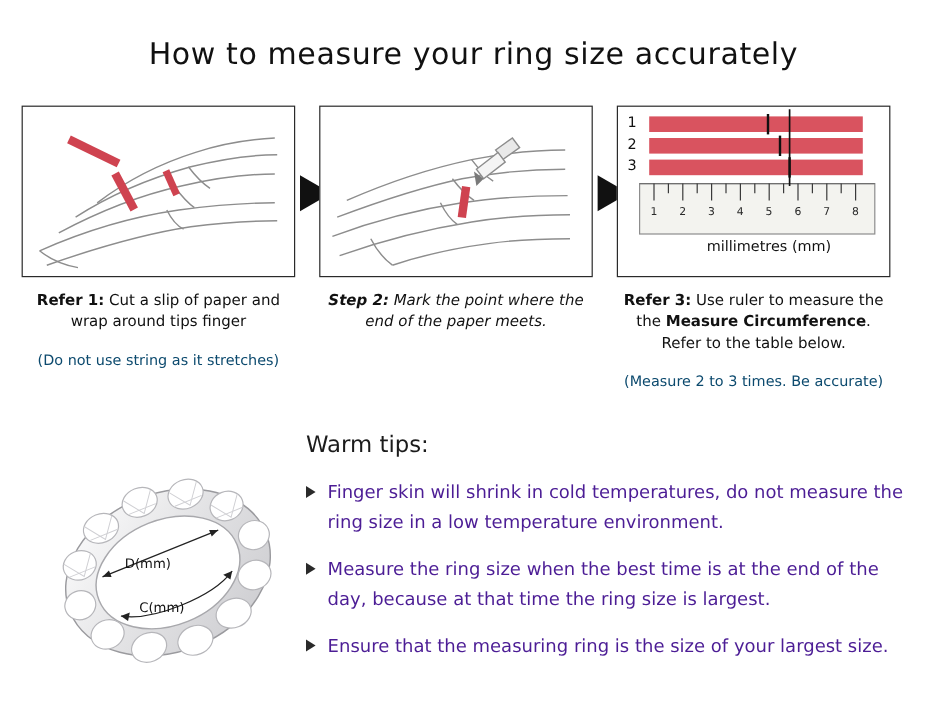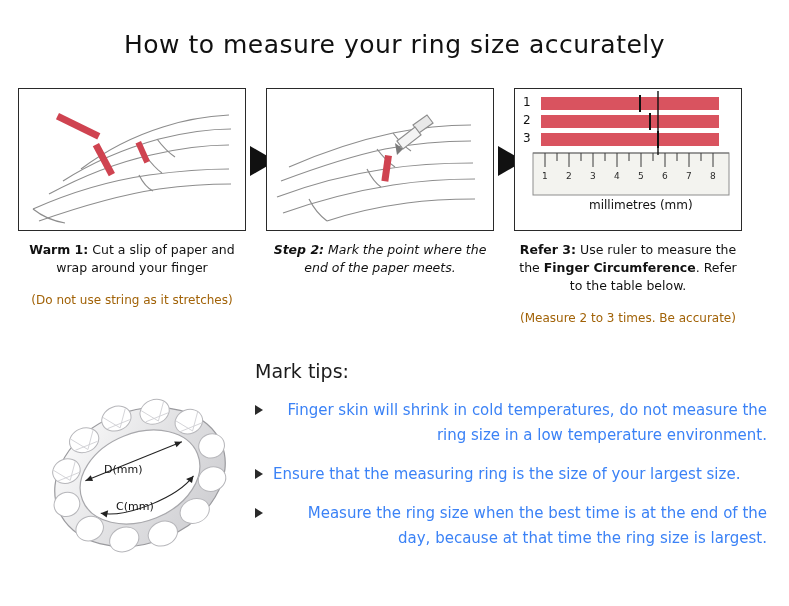--- a/index.html
+++ b/index.html
@@ -79,21 +79,21 @@
     line-height: 18px;
     text-align: center;
     color: #111;
   }
   .caption b { font-weight: bold; }
 
   .note {
     margin-top: 16px;
     font-size: 12px;
     text-align: center;
-    color: #a16207;
+    color: #0c4a6e;
   }
 
   
   .sketch { display: block; }
 
   
   .bar-label {
     position: absolute;
     left: 8px;
     font-size: 12px;
@@ -124,22 +124,21 @@
     height: 0;
     border-top: 5px solid transparent;
     border-bottom: 5px solid transparent;
     border-left: 8px solid #2a2a2a;
     margin-top: 7px;
     margin-right: 10px;
   }
   .tip-text {
     font-size: 15px;
     line-height: 25px;
-    color: #3b82f6;
-    text-align: right;
+    color: #4c1d95;
   }
 
   
   .ring-wrap {
     position: absolute;
     left: 28px;
     top: 372px;
     width: 225px;
     height: 215px;
   }
@@ -168,22 +167,22 @@
             <path d="M138 50 C 144 58, 150 64, 156 68"></path>
           </g>
           <g fill="#cf4350">
             <rect x="40" y="24" width="46" height="7" transform="rotate(26 40 24)"></rect>
             <rect x="80" y="54" width="34" height="7" transform="rotate(62 80 54)"></rect>
             <rect x="122" y="52" width="22" height="6" transform="rotate(66 122 52)"></rect>
           </g>
         </svg>
       </div>
       <div class="caption">
-        <b>Warm 1:</b>
-        <span>Cut a slip of paper and wrap around your finger</span>
+        <b>Refer 1:</b>
+        <span>Cut a slip of paper and wrap around tips finger</span>
       </div>
       <div class="note">(Do not use string as it stretches)</div>
     </div>
 
     <div class="arrow a1"></div>
 
     <div class="step step2">
       <div class="panel">
         <svg class="sketch" width="226" height="141" viewBox="0 0 226 141">
           <g fill="none" stroke="#8d8d8d" stroke-width="1.2">
@@ -259,21 +258,21 @@
 
           <line x1="143" y1="2" x2="143" y2="66" stroke="#111" stroke-width="1.4"></line>
           <text x="74" y="120" fill="#111" font-family="DejaVu Sans" font-size="12">millimetres (mm)</text>
         </svg>
         <div class="bar-label" style="top:6px">1</div>
         <div class="bar-label" style="top:24px">2</div>
         <div class="bar-label" style="top:42px">3</div>
       </div>
       <div class="caption">
         <b>Refer 3:</b>
-        <span>Use ruler to measure the the </span><b>Finger Circumference</b><span>. Refer to the table below.</span>
+        <span>Use ruler to measure the the </span><b>Measure Circumference</b><span>. Refer to the table below.</span>
       </div>
       <div class="note">(Measure 2 to 3 times. Be accurate)</div>
     </div>
   </div>
 
   <div class="ring-wrap">
     <svg width="225" height="215" viewBox="0 0 225 215">
       <defs>
         <linearGradient id="band" x1="0" y1="0" x2="1" y2="1">
           <stop offset="0" stop-color="#ffffff"></stop>
@@ -312,29 +311,29 @@
         <path d="M62 124 C 85 138, 139 138, 162 124" stroke="#222" stroke-width="1" fill="none"></path>
         <path d="M62 124 l8 0 l-4 6 z" fill="#222"></path>
         <path d="M162 124 l-8 0 l4 6 z" fill="#222"></path>
       </g>
       <text x="76" y="101" fill="#111" font-family="DejaVu Sans" font-size="11">D(mm)</text>
       <text x="88" y="138" fill="#111" font-family="DejaVu Sans" font-size="11">C(mm)</text>
     </svg>
   </div>
 
   <div class="tips">
-    <div class="tips-title">Mark tips:</div>
+    <div class="tips-title">Warm tips:</div>
 
     <div class="tip">
       <span class="tri"></span>
       <span class="tip-text">Finger skin will shrink in cold temperatures, do not measure the ring size in a low temperature environment.</span>
     </div>
     <div class="tip">
       <span class="tri"></span>
-      <span class="tip-text">Ensure that the measuring ring is the size of your largest size.</span>
+      <span class="tip-text">Measure the ring size when the best time is at the end of the day, because at that time the ring size is largest.</span>
     </div>
     <div class="tip">
       <span class="tri"></span>
-      <span class="tip-text">Measure the ring size when the best time is at the end of the day, because at that time the ring size is largest.</span>
+      <span class="tip-text">Ensure that the measuring ring is the size of your largest size.</span>
     </div>
   </div>
 
 </div>
 
 </body></html>

